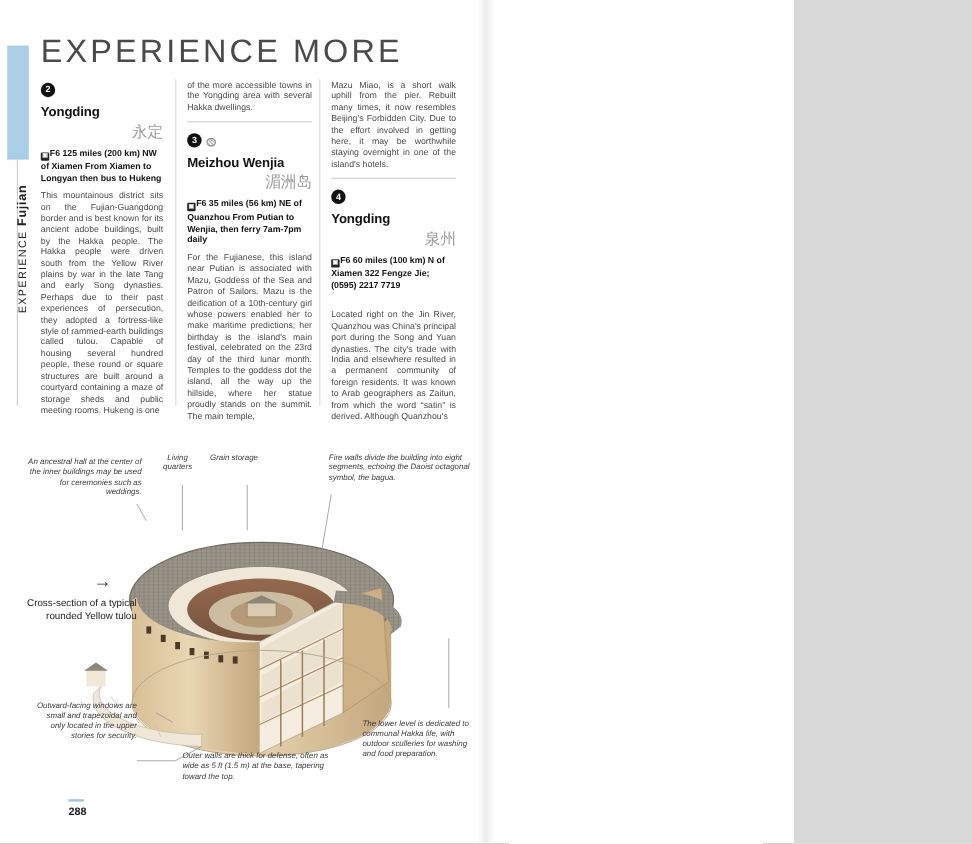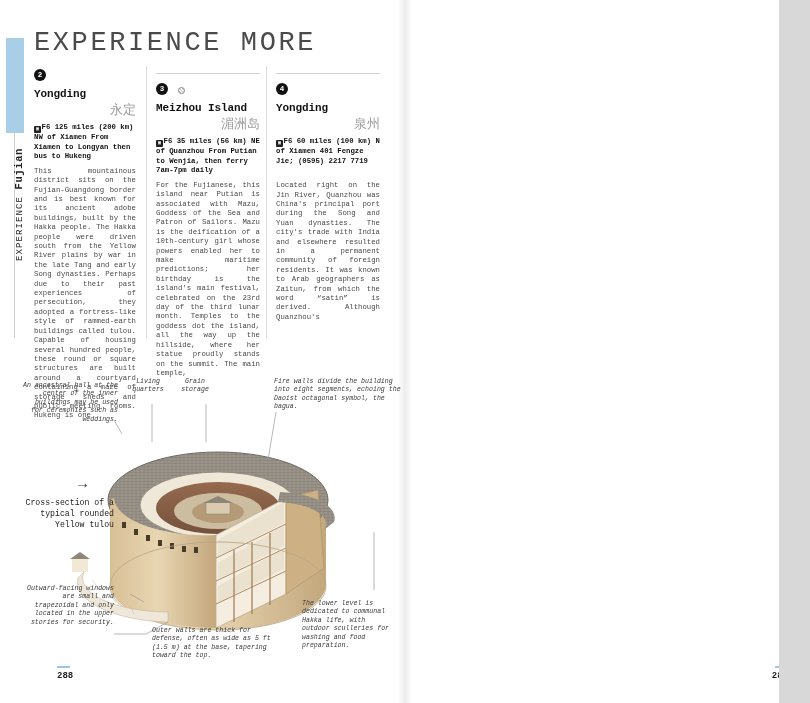--- a/index.html
+++ b/index.html
@@ -3,24 +3,23 @@
 <meta charset="utf-8">
 <style>
   * { box-sizing: border-box; margin: 0; padding: 0; }
   html, body {
     width: 810px; height: 703px;
     background: #d8d8d8;
     font-family: "Liberation Sans", sans-serif;
   }
   #spread {
     position: relative;
-    width: 779px; height: 703px;
+    width: 662px; height: 703px;
     background: #a3a3a3;
     overflow: hidden;
-    font-family: Liberation Mono, monospace;
   }
   .page { position: absolute; top: 0; height: 703px; background: #fff; }
   #page-left  { left: 0;   width: 405px; }
   #page-right { left: 405px; width: 405px; }
   .gutter-shadow {
     position: absolute; left: 398px; top: 0; width: 14px; height: 703px;
     background: linear-gradient(to right, rgba(0,0,0,0.00), rgba(0,0,0,0.07), rgba(0,0,0,0.00));
     pointer-events: none; z-index: 30;
   }
 
@@ -129,36 +128,38 @@
     <div class="col" style="left:34px; top:66px; width:102px;">
       <span class="num-badge">2</span>
       <div class="poi-head">Yongding</div>
       <div class="poi-cn">永定</div>
       <div class="poi-info"><span class="gi">▣</span><span>F6  125 miles (200 km) NW of Xiamen  From Xiamen to Longyan then bus to Hukeng</span></div>
       <div class="bodytext" style="margin-top:5px;">This mountainous district sits on the Fujian-Guangdong border and is best known for its ancient adobe buildings, built by the Hakka people. The Hakka people were driven south from the Yellow River plains by war in the late Tang and early Song dynasties. Perhaps due to their past experiences of persecution, they adopted a fortress-like style of rammed-earth buildings called tulou. Capable of housing several hundred people, these round or square structures are built around a courtyard containing a maze of storage sheds and public meeting rooms. Hukeng is one</div>
     </div>
 
     <div class="vrule" style="left:146px; top:66px; height:272px;"></div>
     <div class="col" style="left:156px; top:66px; width:104px;">
+      <div class="bodytext">of the more accessible towns in the Yongding area with several Hakka dwellings.</div>
       <div class="rule"></div>
       <span class="num-badge">3</span>
       <span class="gi-o"></span>
-      <div class="poi-head">Meizhou Island</div>
+      <div class="poi-head">Meizhou Wenjia</div>
       <div class="poi-cn">湄洲岛</div>
       <div class="poi-info"><span class="gi">▣</span><span>F6  35 miles (56 km) NE of Quanzhou  From Putian to Wenjia, then ferry  7am-7pm daily</span></div>
       <div class="bodytext" style="margin-top:5px;">For the Fujianese, this island near Putian is associated with Mazu, Goddess of the Sea and Patron of Sailors. Mazu is the deification of a 10th-century girl whose powers enabled her to make maritime predictions; her birthday is the island's main festival, celebrated on the 23rd day of the third lunar month. Temples to the goddess dot the island, all the way up the hillside, where her statue proudly stands on the summit. The main temple,</div>
     </div>
 
     <div class="vrule" style="left:266px; top:66px; height:272px;"></div>
     <div class="col" style="left:276px; top:66px; width:104px;">
+      <div class="bodytext">Mazu Miao, is a short walk uphill from the pier. Rebuilt many times, it now resembles Beijing's Forbidden City. Due to the effort involved in getting here, it may be worthwhile staying overnight in one of the island's hotels.</div>
       <div class="rule"></div>
       <span class="num-badge">4</span>
       <div class="poi-head">Yongding</div>
       <div class="poi-cn">泉州</div>
-      <div class="poi-info"><span class="gi">▣</span><span>F6  60 miles (100 km) N of Xiamen      401 Fengze Jie; (0595) 2217 7719</span></div>
+      <div class="poi-info"><span class="gi">▣</span><span>F6  60 miles (100 km) N of Xiamen      322 Fengze Jie; (0595) 2217 7719</span></div>
       <div class="bodytext" style="margin-top:15px;">Located right on the Jin River, Quanzhou was China's principal port during the Song and Yuan dynasties. The city's trade with India and elsewhere resulted in a permanent community of foreign residents. It was known to Arab geographers as Zaitun, from which the word “satin” is derived. Although Quanzhou's</div>
     </div>
 
     <div class="illus">
       <svg viewBox="0 0 390 290" preserveAspectRatio="none">
         <defs>
           <linearGradient id="roofg" x1="0" y1="0" x2="0" y2="1">
             <stop offset="0%" stop-color="#a9a296"></stop>
               <stop offset="100%" stop-color="#85806f"></stop>
           </linearGradient>

